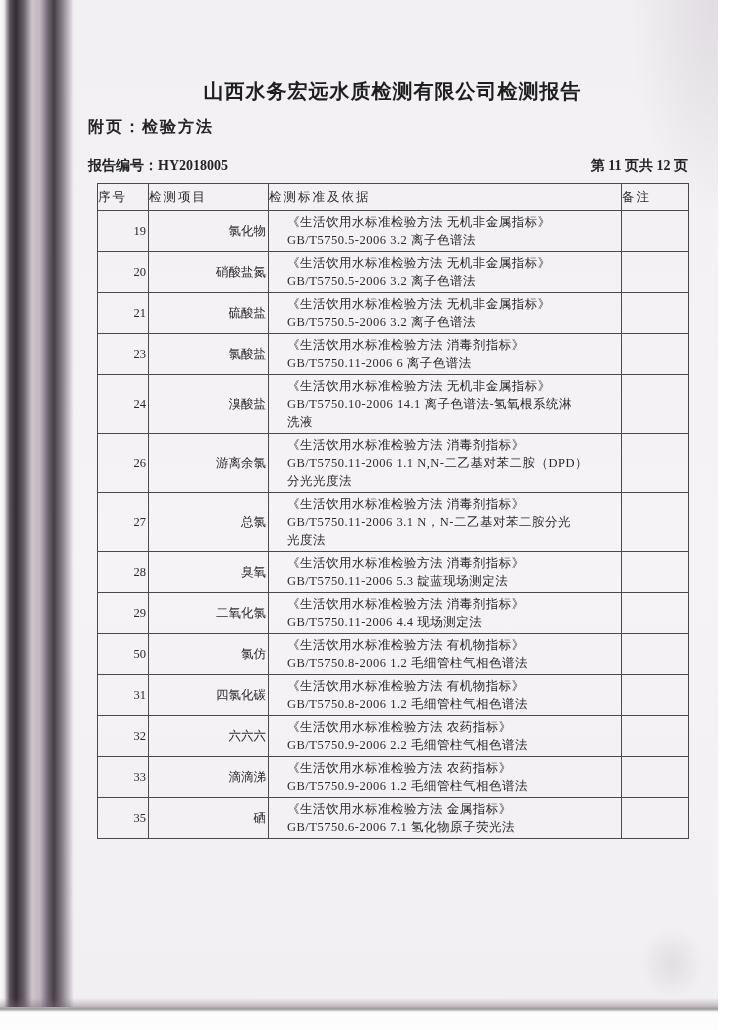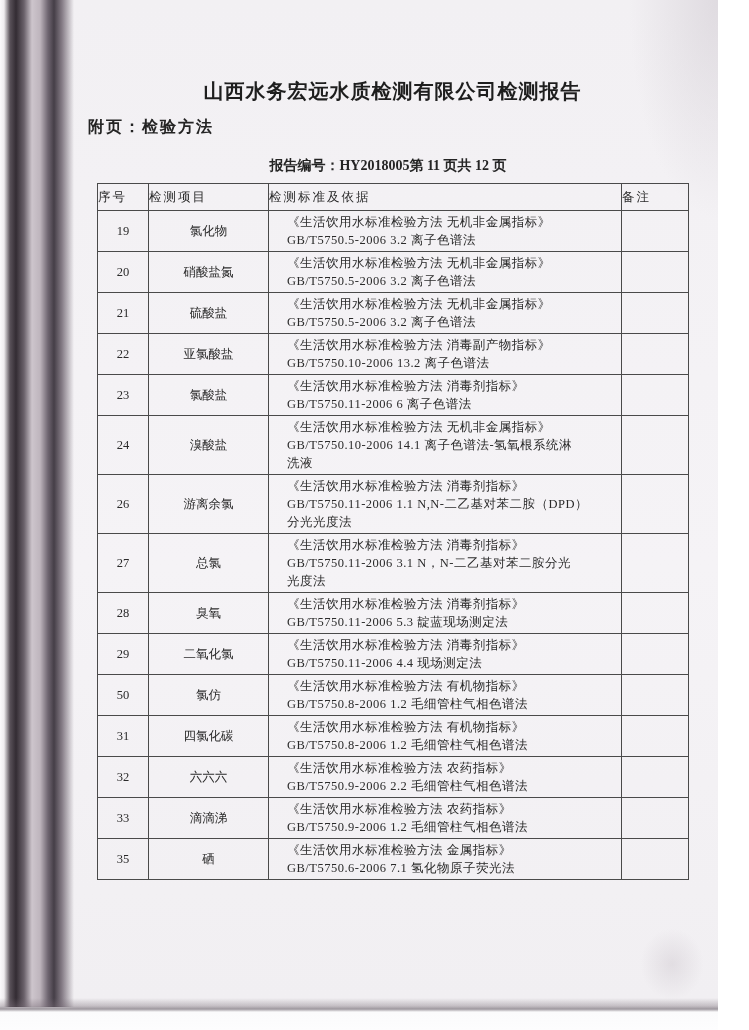--- a/index.html
+++ b/index.html
@@ -35,35 +35,35 @@
   .title{
     position:absolute;top:78px;left:97px;width:591px;margin:0;
     text-align:center;font-size:20px;font-weight:700;letter-spacing:1px;color:#1e1e1e;
   }
   .subtitle{
     position:absolute;top:117px;left:88px;
     font-size:16px;font-weight:700;letter-spacing:2px;color:#242424;
   }
   .meta{
     position:absolute;top:157px;left:88px;width:600px;
-    display:flex;justify-content:center;align-items:baseline;
+    display:flex;justify-content:space-between;align-items:baseline;
     font-size:14px;font-weight:700;color:#242424;
   }
   
   table.methods{
     position:absolute;top:183px;left:97px;width:591px;
     border-collapse:collapse;table-layout:fixed;
     font-size:12.5px;color:#2a2a2a;
   }
   table.methods th,table.methods td{
     border:1px solid #4a4a4a;overflow:hidden;
     font-weight:400;vertical-align:middle;
   }
   table.methods th{height:26px;text-align:left;letter-spacing:2px;padding:0;}
-  td.c-no,td.c-item{text-align:center;padding:1px 2px;}
+  td.c-no,td.c-item{text-align:right;padding:1px 2px;}
   td.c-std{padding:2px 18px;}
   td.c-rem{padding:0;}
   .std-line{line-height:18px;white-space:nowrap;letter-spacing:0.5px;}
 </style>
 </head>
 <body>
 
 <div class="scan">
 
   <div class="corner-curl"></div>
@@ -115,29 +115,20 @@
         <tr>
     <td class="c-no">21</td>
     <td class="c-item">硫酸盐</td>
     <td class="c-std">
             <div class="std-line">《生活饮用水标准检验方法 无机非金属指标》</div>
             <div class="std-line">GB/T5750.5-2006  3.2 离子色谱法</div>
           </td>
     <td class="c-rem"></td>
   </tr>
         <tr>
-    <td class="c-no">22</td>
-    <td class="c-item">亚氯酸盐</td>
-    <td class="c-std">
-            <div class="std-line">《生活饮用水标准检验方法 消毒副产物指标》</div>
-            <div class="std-line">GB/T5750.10-2006 13.2 离子色谱法</div>
-          </td>
-    <td class="c-rem"></td>
-  </tr>
-        <tr>
     <td class="c-no">23</td>
     <td class="c-item">氯酸盐</td>
     <td class="c-std">
             <div class="std-line">《生活饮用水标准检验方法 消毒剂指标》</div>
             <div class="std-line">GB/T5750.11-2006 6 离子色谱法</div>
           </td>
     <td class="c-rem"></td>
   </tr>
         <tr>
     <td class="c-no">24</td>

